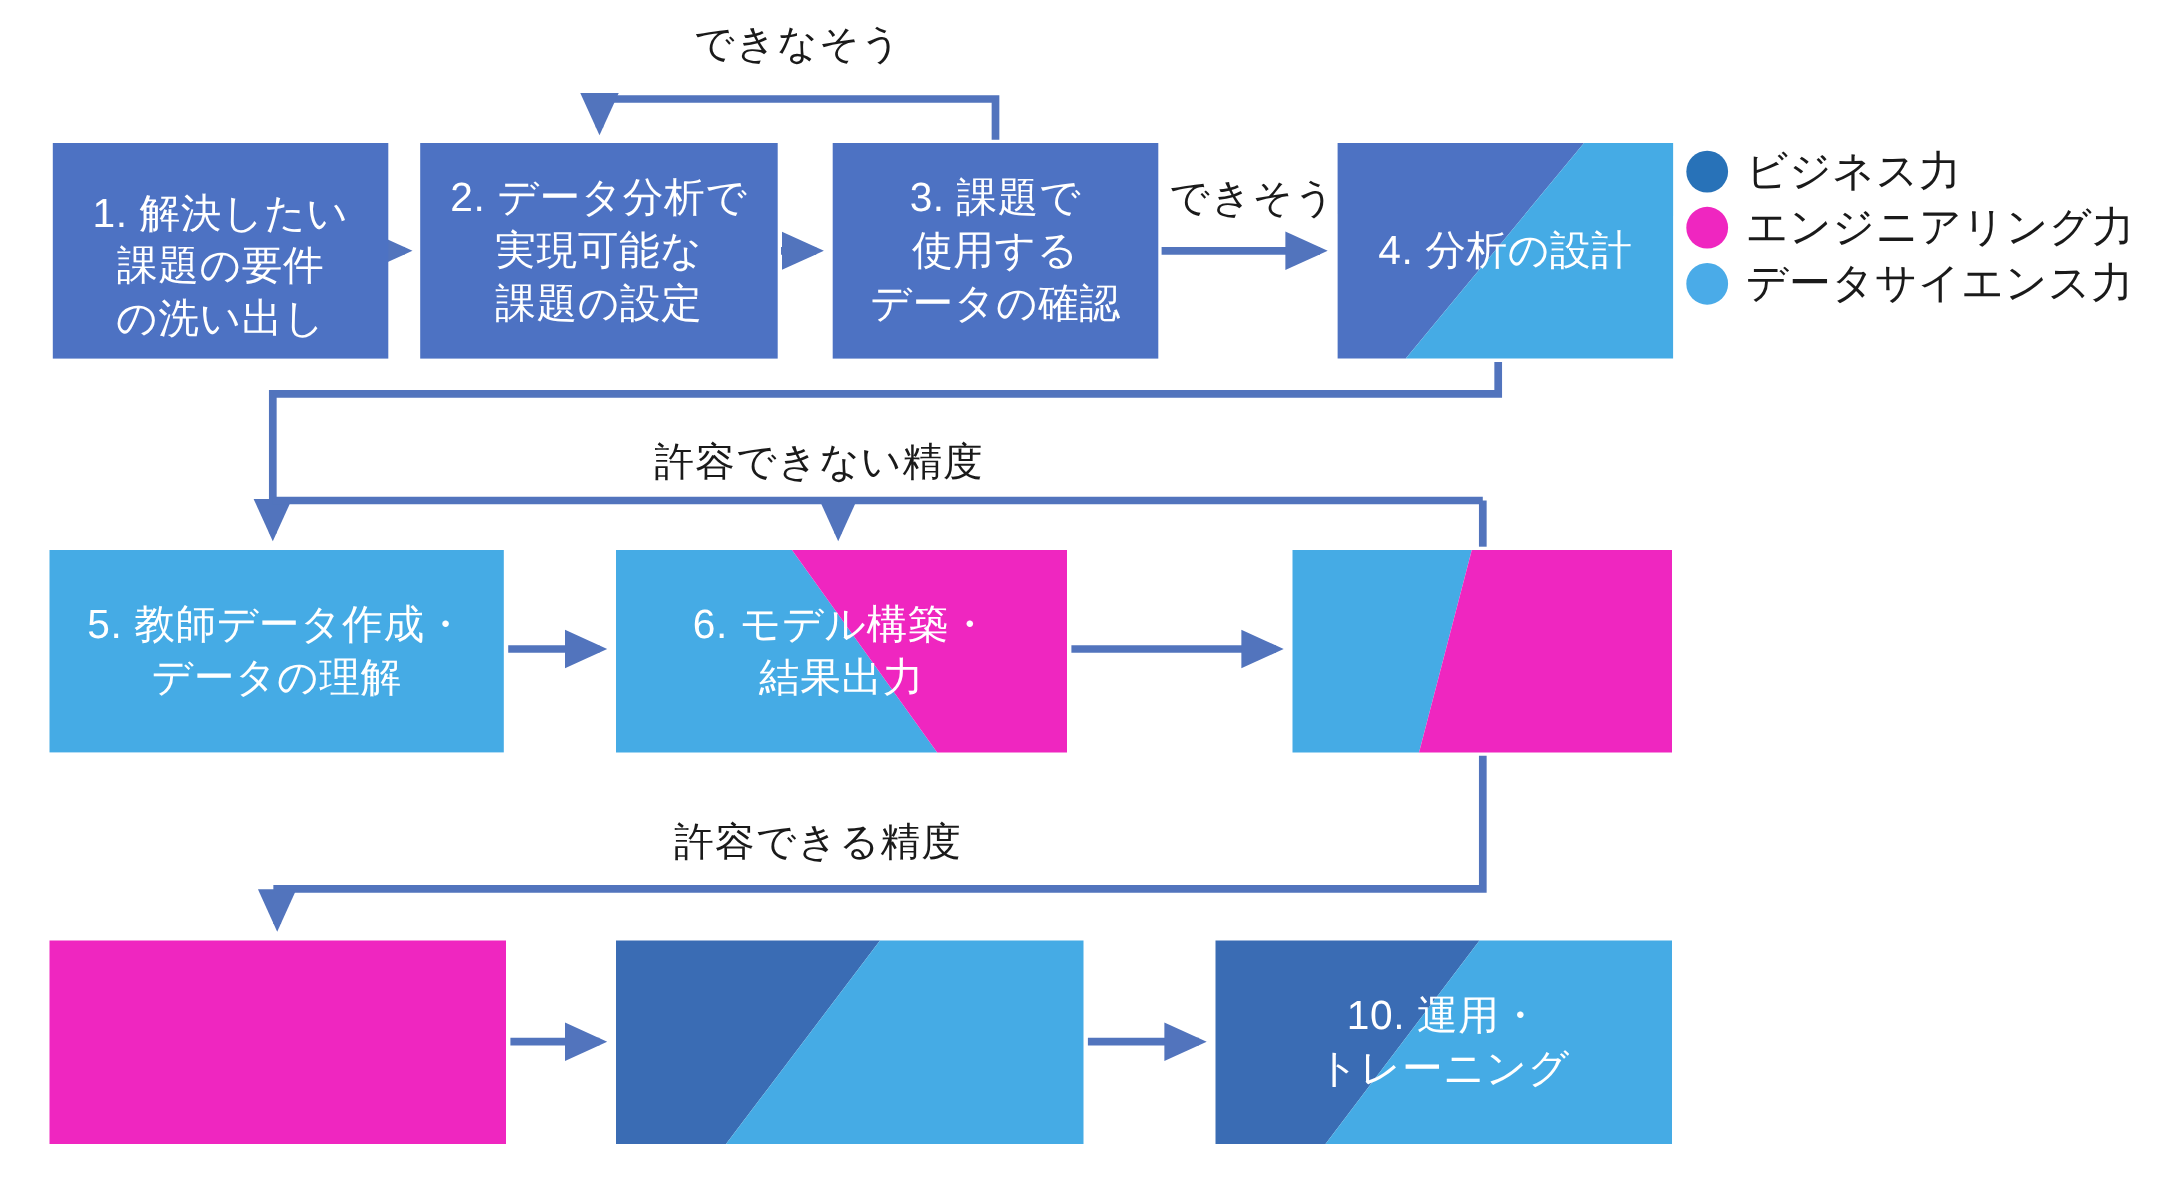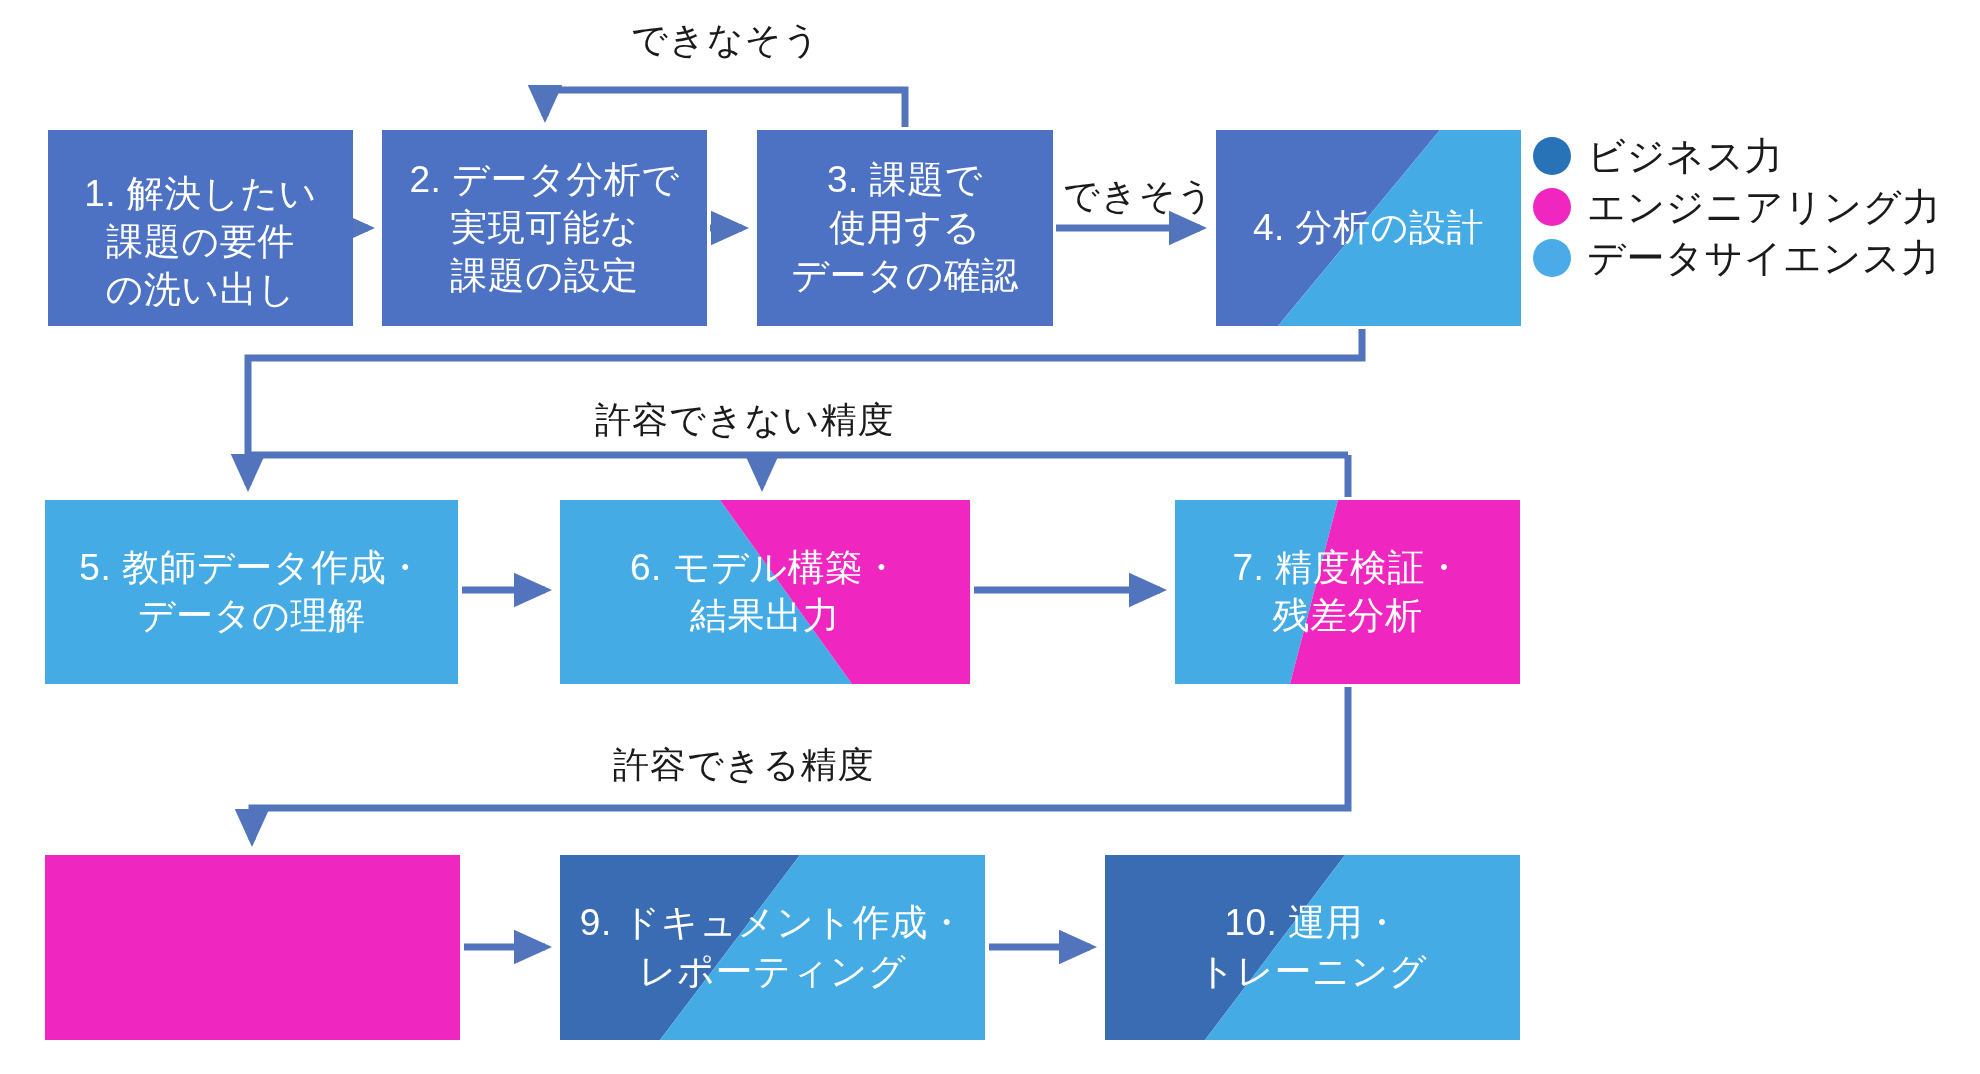--- a/index.html
+++ b/index.html
@@ -182,39 +182,31 @@
   <div class="node" style="left:45px; top:500px; width:413px; height:184px;border-radius:13px;">
     <span class="node-label">5. 教師データ作成・
 データの理解</span>
   </div>
 
   <div class="node" style="left:560px; top:500px; width:410px; height:184px;">
     <span class="node-label">6. モデル構築・
 結果出力</span>
   </div>
 
-  <div class="node" style="left:1175px; top:500px; width:345px; height:184px;">
-    <span class="node-label">7. 精度検証・
-残差分析</span>
-  </div>
-
-
-  <div class="node" style="left:560px; top:855px; width:425px; height:185px;">
-    <span class="node-label">9. ドキュメント作成・
-レポーティング</span>
-  </div>
+
+
 
   <div class="node" style="left:1105px; top:855px; width:415px; height:185px;">
     <span class="node-label">10. 運用・
 トレーニング</span>
   </div>
 
   <div class="edge-label" style="left:631px; top:20px;">できなそう</div>
 
-  <div class="edge-label" style="left:1063px; top:176px;text-align:right;">できそう</div>
+  <div class="edge-label" style="left:1063px; top:160px;text-align:right;">できそう</div>
 
   <div class="edge-label" style="left:595px; top:400px;">許容できない精度</div>
 
   <div class="edge-label" style="left:613px; top:745px;">許容できる精度</div>
 
   <div class="legend">
     <div class="legend-row">
       <span class="legend-dot" style="background:#2872b8;"></span>
       <span class="legend-text">ビジネス力</span>
     </div>

